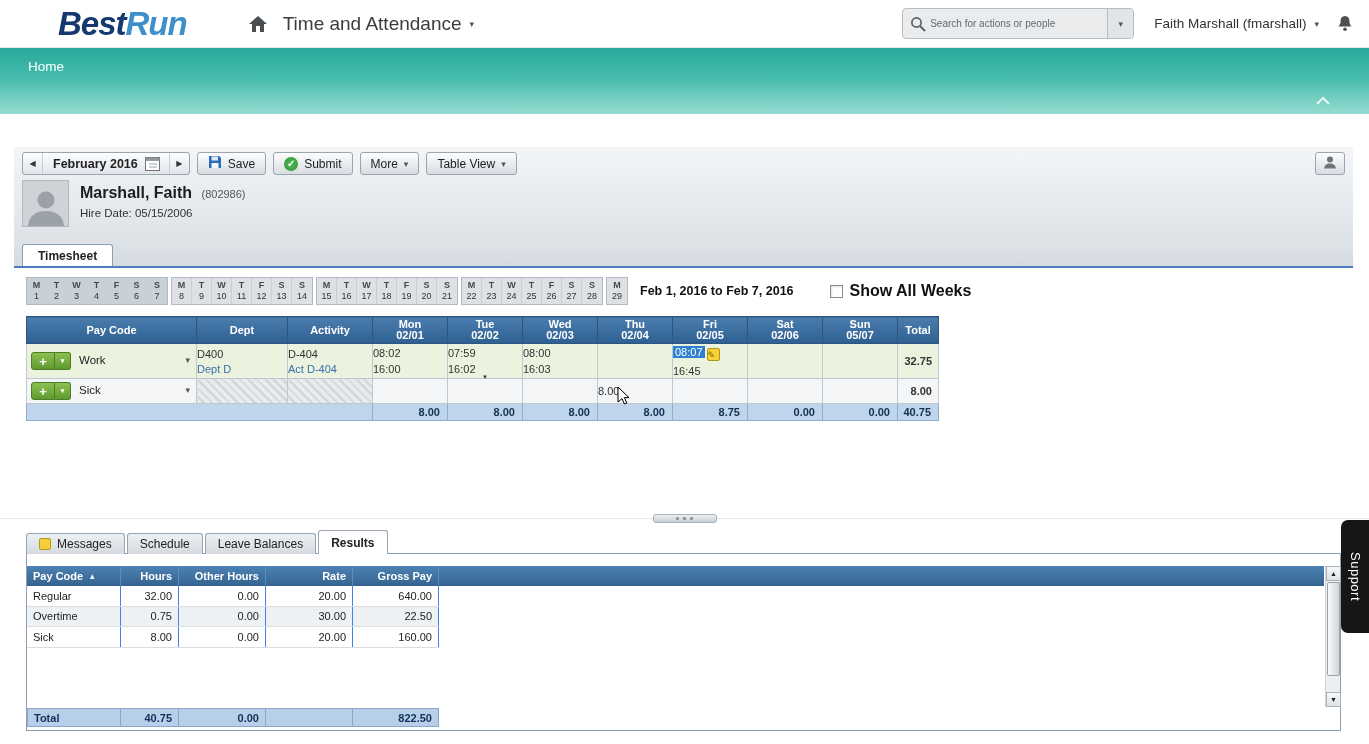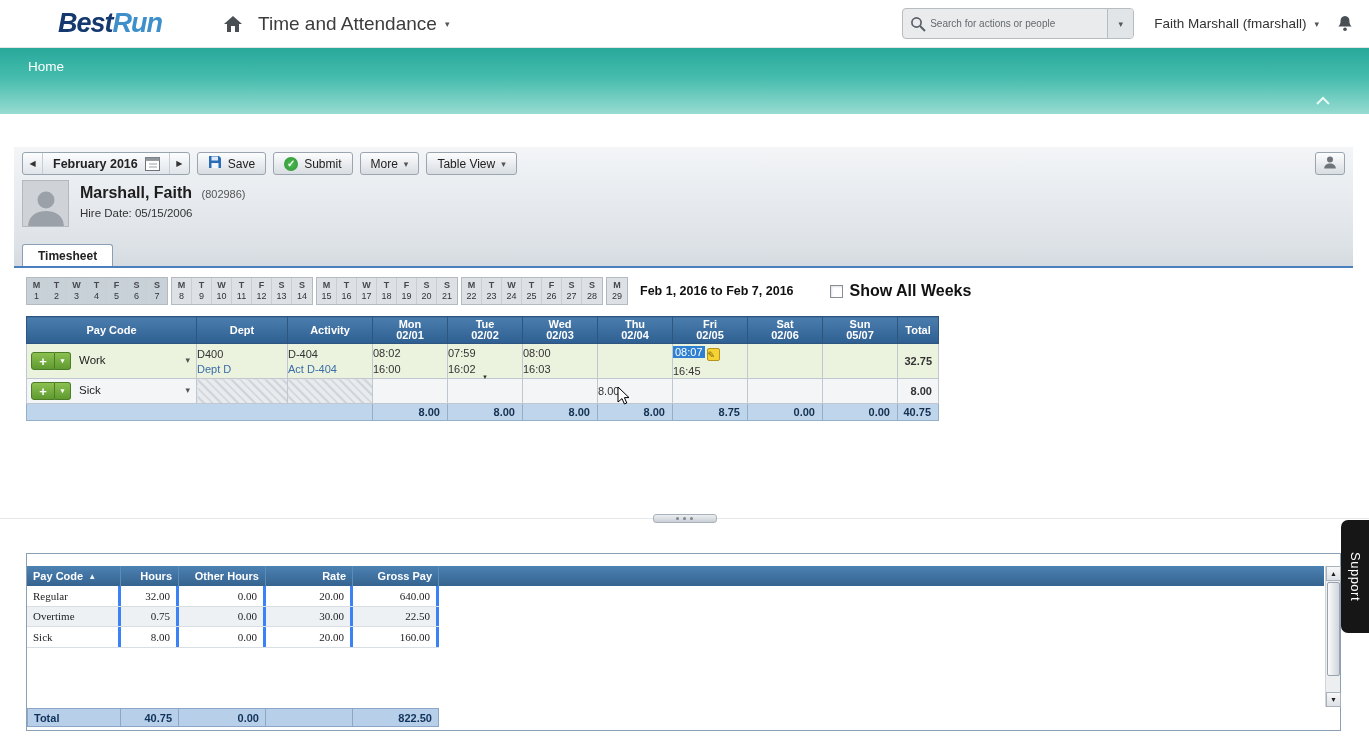--- a/index.html
+++ b/index.html
@@ -3,21 +3,21 @@
 <meta charset="utf-8">
 <style>
   * { margin:0; padding:0; box-sizing:border-box; }
   html,body { width:1369px; height:744px; overflow:hidden; }
   body { font-family:"Liberation Sans", sans-serif; background:#fff; position:relative; color:#333; }
   .screen { position:absolute; inset:0; }
 
   
   .topbar { position:absolute; top:0; left:0; width:100%; height:48px; background:#fff;
             border-bottom:1px solid #e3e5e7; display:flex; align-items:center; z-index:6; }
-  .logo { margin-left:58px; font-style:italic; font-weight:bold; font-size:27px; letter-spacing:-1px; cursor:pointer; }
+  .logo { margin-left:58px; font-style:italic; font-weight:bold; font-size:33px; letter-spacing:-1px; cursor:pointer; }
   .logo .best { color:#15386f; }
   .logo .run  { color:#3f8fcb; }
   .home-icon { margin-left:62px; display:flex; cursor:pointer; }
   .module-title { margin-left:16px; font-size:19px; color:#3c3c3c; display:flex; align-items:center; gap:8px; cursor:pointer; }
   .caret { font-size:9px; color:#555; }
   .search { margin-left:auto; width:232px; height:31px; background:#e9ebed; border:1px solid #b7bcc1;
             border-radius:4px; display:flex; align-items:center; overflow:hidden; }
   .mag { margin:0 4px 0 7px; display:flex; }
   .search-input { flex:1; border:none; background:transparent; outline:none; font-size:10px;
                   font-family:"Liberation Sans",sans-serif; color:#a16207; min-width:0; }
@@ -133,21 +133,21 @@
   .results-panel { position:absolute; top:553px; left:26px; width:1315px; height:178px;
                    border:1px solid #8aa0b4; background:#fff; }
   .res-head { position:absolute; top:12px; left:0; width:1297px; height:20px;
               background:linear-gradient(#4c82b3,#35638f); display:grid; color:#fff; font-weight:bold; font-size:11px; }
   .rh { padding:0 6px; border-right:1px solid #5d8cb8; height:100%; display:flex; align-items:center; cursor:pointer; }
   .rh.num { justify-content:flex-end; }
   .sort { font-size:8px; margin-left:5px; color:#eef5fb; }
   .res-rows { position:absolute; top:32px; left:0; }
   .rrow { display:grid; height:20.5px; font-size:11px; border-bottom:1px solid #d9dee3; background:#fff; }
   .rrow.alt { background:#eef1f4; }
-  .rcell { display:flex; align-items:center; padding:0 6px; border-right:3px solid #3b82f6; color:#222;font-family:Liberation Serif, serif; }
+  .rcell { display:flex; align-items:center; padding:0 6px; border-right:1px solid #3b82f6; color:#222; }
   .rcell.num { justify-content:flex-end; }
   .res-total { position:absolute; left:0; bottom:3px; display:grid; height:19px; }
   .tcell { background:#b7cfe9; border:1px solid #8ca7c6; border-left:none; display:flex; align-items:center;
            padding:0 6px; font-weight:bold; font-size:11px; color:#10325a; }
   .tcell:first-child { border-left:1px solid #8ca7c6; }
   .tcell.num { justify-content:flex-end; }
   .vscroll { position:absolute; right:0; top:12px; width:15px; height:141px; background:#eceef0; border-left:1px solid #d0d4d8; }
   .sb-btn { height:15px; width:15px; background:linear-gradient(#f7f8f9,#dde1e5); border:1px solid #a9b2ba;
             font-size:7px; display:flex; align-items:center; justify-content:center; color:#1d1d1d; cursor:pointer; }
   .sb-btn.down { position:absolute; bottom:0; left:0; }
@@ -535,20 +535,35 @@
       </tfoot>
     </table>
 
   <div class="divider-line"></div>
   <div class="divider">
       <span></span>
       <span></span>
       <span></span>
     </div>
 
+  <div id="btabs" class="btabs">
+      <div class="btab">
+        <span class="note-icon"></span>
+        <span>Messages</span>
+      </div>
+      <div class="btab">
+        <span>Schedule</span>
+      </div>
+      <div class="btab">
+        <span>Leave Balances</span>
+      </div>
+      <div class="btab active">
+        <span>Results</span>
+      </div>
+    </div>
 
   <div class="results-panel">
     <div id="res-head" class="res-head" style="grid-template-columns: 94px 58px 87px 87px 86px;">
         <div class="rh">Pay Code<span class="sort">▲</span></div>
         <div class="rh num">Hours</div>
         <div class="rh num">Other Hours</div>
         <div class="rh num">Rate</div>
         <div class="rh num">Gross Pay</div>
       </div>
     <div id="res-rows" class="res-rows">

